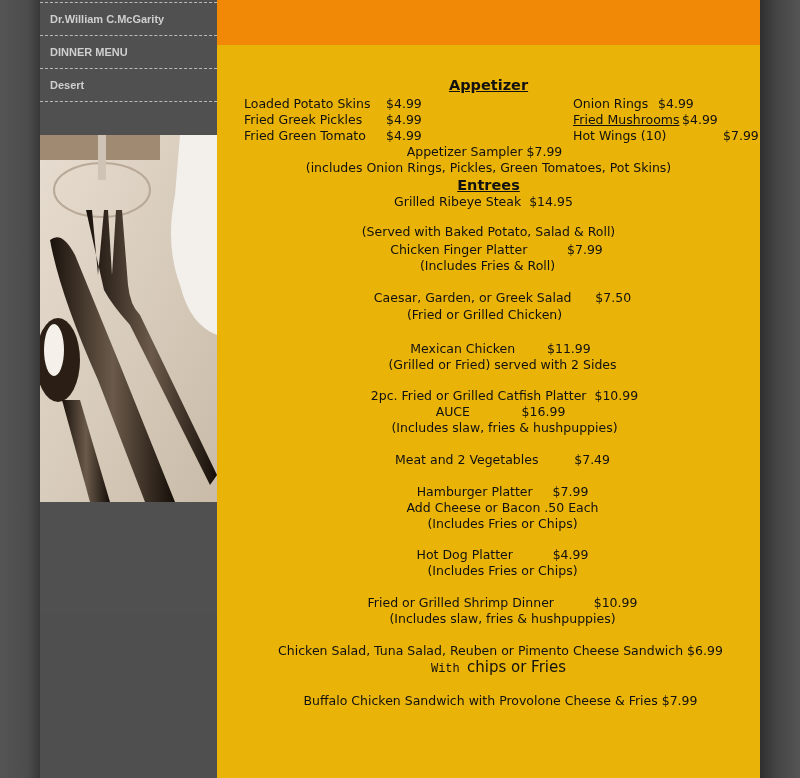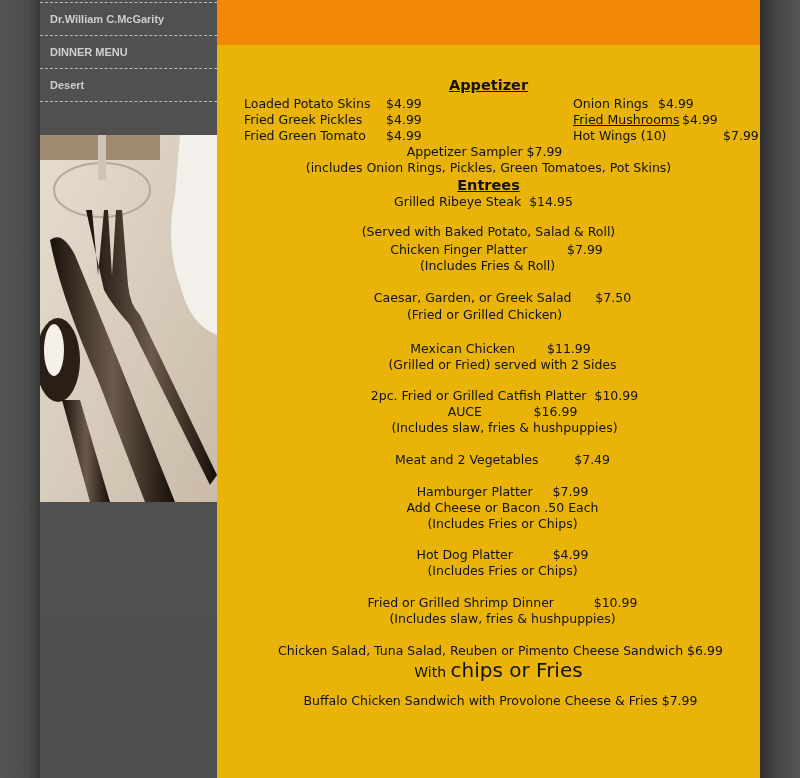--- a/index.html
+++ b/index.html
@@ -45,21 +45,21 @@
     position: absolute; left: 0; top: 45px; width: 543px;
     font-family: "DejaVu Sans", sans-serif; font-size: 12.5px; color: #111;
     text-align: center;
   }
   .section-title {
     position: absolute; font-weight: bold; text-decoration: underline; font-size: 14.5px;
     width: 543px; left: 0; text-align: center;
   }
   .row { position: absolute; white-space: pre; }
   .center { position: absolute; left: 0; width: 543px; text-align: center; white-space: pre; }
-  .big { font-size: 20px; }
+  .big { font-size: 15px; }
 </style>
 </head>
 <body>
 
 <div class="page-shadow-left"></div>
 <div class="page-shadow-right"></div>
 
 <div class="sidebar">
   <ul class="nav">
     <li>Dr.William C.McGarity</li>
@@ -129,33 +129,33 @@
     <div class="center" style="top:197px; left:8px;">Chicken Finger Platter          $7.99</div>
     <div class="center" style="top:213px; left:-1px;">(Includes Fries &amp; Roll)</div>
 
     <div class="center" style="top:245px; left:14px;">Caesar, Garden, or Greek Salad      $7.50</div>
     <div class="center" style="top:262px; left:-4px;">(Fried or Grilled Chicken)</div>
 
     <div class="center" style="top:296px; left:12px;">Mexican Chicken        $11.99</div>
     <div class="center" style="top:312px; left:14px;">(Grilled or Fried) served with 2 Sides</div>
 
     <div class="center" style="top:343px; left:16px;">2pc. Fried or Grilled Catfish Platter  $10.99</div>
-    <div class="center" style="top:359px; left:24px;">AUCE             $16.99</div>
+    <div class="center" style="top:359px; left:12px;">AUCE             $16.99</div>
     <div class="center" style="top:375px; left:16px;">(Includes slaw, fries &amp; hushpuppies)</div>
 
     <div class="center" style="top:407px; left:14px;">Meat and 2 Vegetables         $7.49</div>
 
     <div class="center" style="top:439px; left:14px;">Hamburger Platter     $7.99</div>
     <div class="center" style="top:455px; left:14px;">Add Cheese or Bacon .50 Each</div>
     <div class="center" style="top:471px; left:14px;">(Includes Fries or Chips)</div>
 
     <div class="center" style="top:502px; left:14px;">Hot Dog Platter          $4.99</div>
     <div class="center" style="top:518px; left:14px;">(Includes Fries or Chips)</div>
 
     <div class="center" style="top:550px; left:14px;">Fried or Grilled Shrimp Dinner          $10.99</div>
     <div class="center" style="top:566px; left:14px;">(Includes slaw, fries &amp; hushpuppies)</div>
 
     <div class="center" style="top:598px; left:12px;">Chicken Salad, Tuna Salad, Reuben or Pimento Cheese Sandwich $6.99</div>
-    <div class="center" style="top:613px; left:10px;"><span style="font-size:14px;">With </span><span class="big">chips or Fries</span></div>
+    <div class="center" style="top:613px; left:10px;"><span style="font-size:12px;font-family:Liberation Mono, monospace;">With </span><span class="big">chips or Fries</span></div>
 
     <div class="center" style="top:648px; left:12px;">Buffalo Chicken Sandwich with Provolone Cheese &amp; Fries $7.99</div>
   </div>
 </div>
 
 </body></html>

